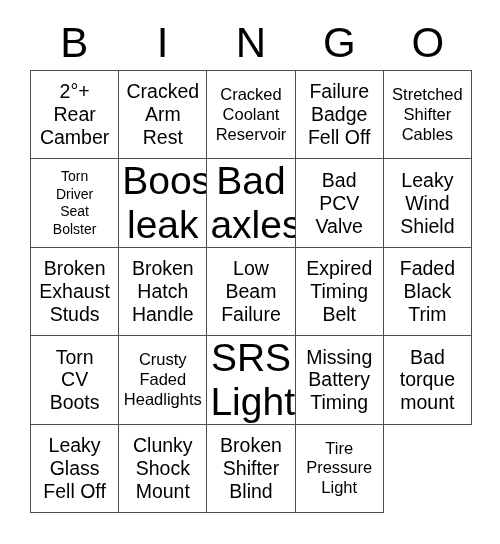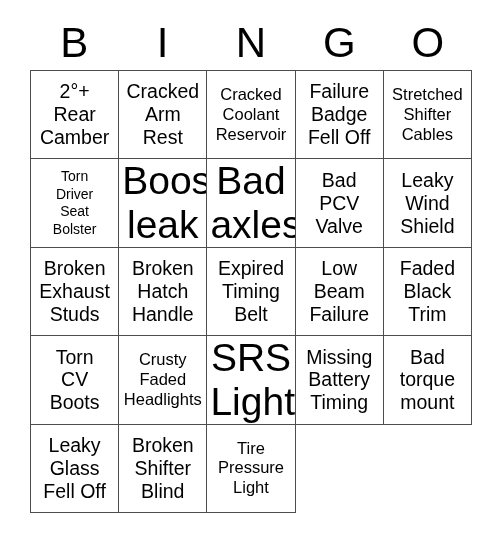--- a/index.html
+++ b/index.html
@@ -153,30 +153,30 @@
         <span class="cell-text sz-md">Broken
 Exhaust
 Studs</span>
       </div>
     <div class="cell">
         <span class="cell-text sz-md">Broken
 Hatch
 Handle</span>
       </div>
     <div class="cell">
+        <span class="cell-text sz-md">Low
+Beam
+Failure</span>
+      </div>
+    <div class="cell">
         <span class="cell-text sz-md">Expired
 Timing
 Belt</span>
       </div>
     <div class="cell">
-        <span class="cell-text sz-md">Low
-Beam
-Failure</span>
-      </div>
-    <div class="cell">
         <span class="cell-text sz-md">Faded
 Black
 Trim</span>
       </div>
 
     <div class="cell">
         <span class="cell-text sz-md">Torn
 CV
 Boots</span>
       </div>
@@ -199,20 +199,25 @@
         <span class="cell-text sz-md">Bad
 torque
 mount</span>
       </div>
     <div class="cell">
         <span class="cell-text sz-md">Leaky
 Glass
 Fell Off</span>
       </div>
     <div class="cell">
+        <span class="cell-text sz-md">Clunky
+Shock
+Mount</span>
+      </div>
+    <div class="cell">
         <span class="cell-text sz-md">Broken
 Shifter
 Blind</span>
       </div>
     <div class="cell">
         <span class="cell-text sz-sm">Tire
 Pressure
 Light</span>
       </div>
 

